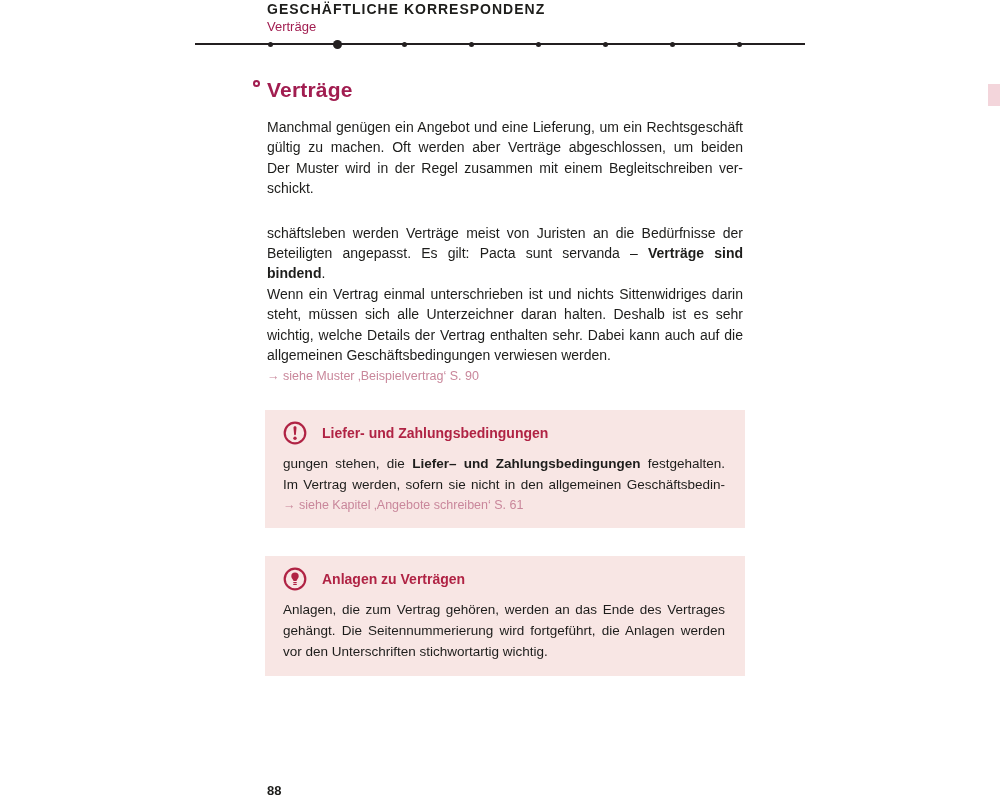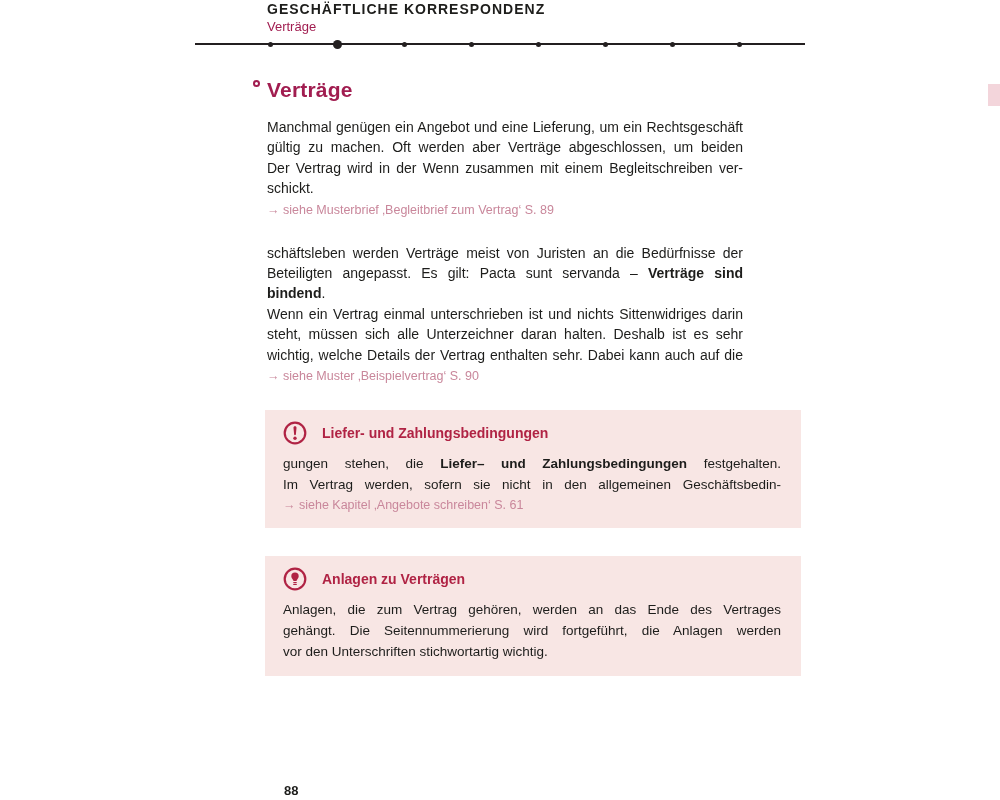--- a/index.html
+++ b/index.html
@@ -43,32 +43,32 @@
   .body-text { font-size:14px; line-height:20.4px; }
   .line { display:block; }
   .line.j { text-align:justify; text-align-last:justify; }
   b { font-weight:700; }
   .ref {
     display:block; font-size:12.5px; line-height:17px; margin-top:3px;
     color:var(--ref-text,#C9879B);
   }
   .para-gap { margin-top:24px; }
   .info-box {
-    width:536px; margin-left:-2px; margin-top:25px;
+    width:480px; margin-left:-2px; margin-top:25px;
     background:var(--box-bg,#F8E6E4);
     padding:11px 20px 14px 18px;
   }
   .info-box + .info-box, .box-gap { margin-top:28px; }
   .box-head { display:flex; align-items:center; gap:15px; height:24px; margin-bottom:8px; }
   .box-icon { width:24px; height:24px; color:var(--box-accent,#B02344); flex:0 0 auto; }
   .box-icon svg { display:block; }
   .box-title { font-size:14px; font-weight:700; color:var(--box-accent,#B02344); }
   .box-body { font-size:13.5px; line-height:21px; }
   .box-body .ref { margin-top:2px; }
-  .page-number { position:absolute; left:284px; top:783px; font-size:13px; font-weight:700; }
+  .page-number { position:absolute; left:267px; top:783px; font-size:13px; font-weight:700; }
 </style>
 </head>
 <body>
 
 <div class="page">
 
   <div class="kicker">GESCHÄFTLICHE KORRESPONDENZ</div>
   <div class="chapter-label">Verträge</div>
 
   <div class="progress-line">
@@ -87,31 +87,31 @@
   <main class="content">
 
     <div class="title-row">
       <span class="ring"></span>
       <h1 class="title">Verträge</h1>
     </div>
 
     <div class="body-text">
       <span class="line j">Manchmal genügen ein Angebot und eine Lieferung, um ein Rechtsgeschäft</span>
       <span class="line j">gültig zu machen. Oft werden aber Verträge abgeschlossen, um beiden</span>
-      <span class="line j">Der Vertrag wird in der Wenn zusammen mit einem Begleitschreiben ver-</span>
+      <span class="line j">Der Muster wird in der Regel zusammen mit einem Begleitschreiben ver-</span>
       <span class="line">schickt.</span>
-      <span class="ref">→ siehe Musterbrief ‚Begleitbrief zum Vertrag‘ S. 89</span>
     </div>
 
     <div class="body-text para-gap">
       <span class="line j">schäftsleben werden Verträge meist von Juristen an die Bedürfnisse der</span>
       <span class="line j"><span>Beteiligten angepasst. Es gilt: Pacta sunt servanda – </span><b>Verträge sind bindend</b><span>.</span></span>
       <span class="line j">Wenn ein Vertrag einmal unterschrieben ist und nichts Sittenwidriges darin</span>
       <span class="line j">steht, müssen sich alle Unterzeichner daran halten. Deshalb ist es sehr</span>
       <span class="line j">wichtig, welche Details der Vertrag enthalten sehr. Dabei kann auch auf die</span>
+      <span class="line">allgemeinen Geschäftsbedingungen verwiesen werden.</span>
       <span class="ref">→ siehe Muster ‚Beispielvertrag‘ S. 90</span>
     </div>
 
     <section class="info-box">
       <div class="box-head">
         <span class="box-icon">
           <svg width="24" height="24" viewBox="0 0 24 24" aria-hidden="true">
             <circle cx="12" cy="12" r="10.3" fill="none" stroke="currentColor" stroke-width="2.2"></circle>
             <path d="M12 5.2 C13 5.2 13.6 5.9 13.5 6.9 L12.9 13.2 C12.85 13.9 12.5 14.3 12 14.3 C11.5 14.3 11.15 13.9 11.1 13.2 L10.5 6.9 C10.4 5.9 11 5.2 12 5.2 Z" fill="currentColor"></path>
             <circle cx="12" cy="17.2" r="1.7" fill="currentColor"></circle>

